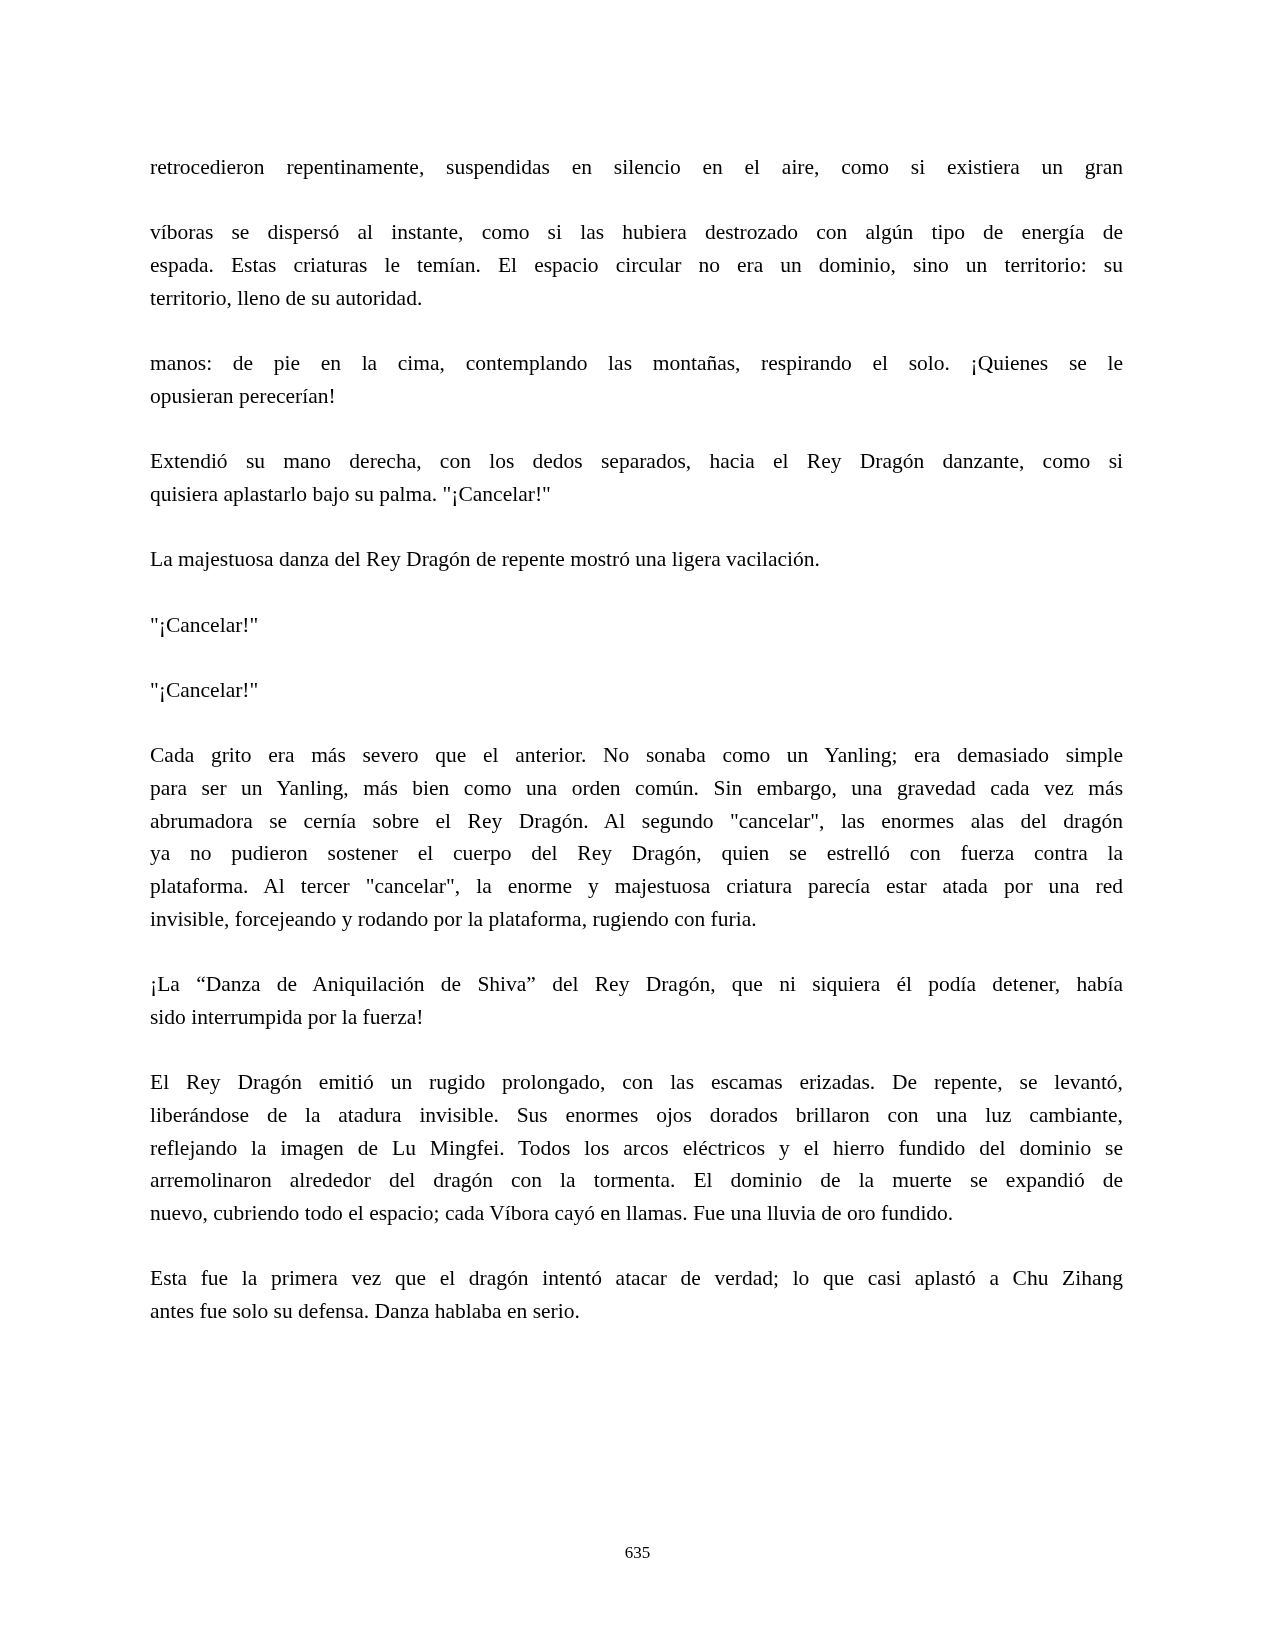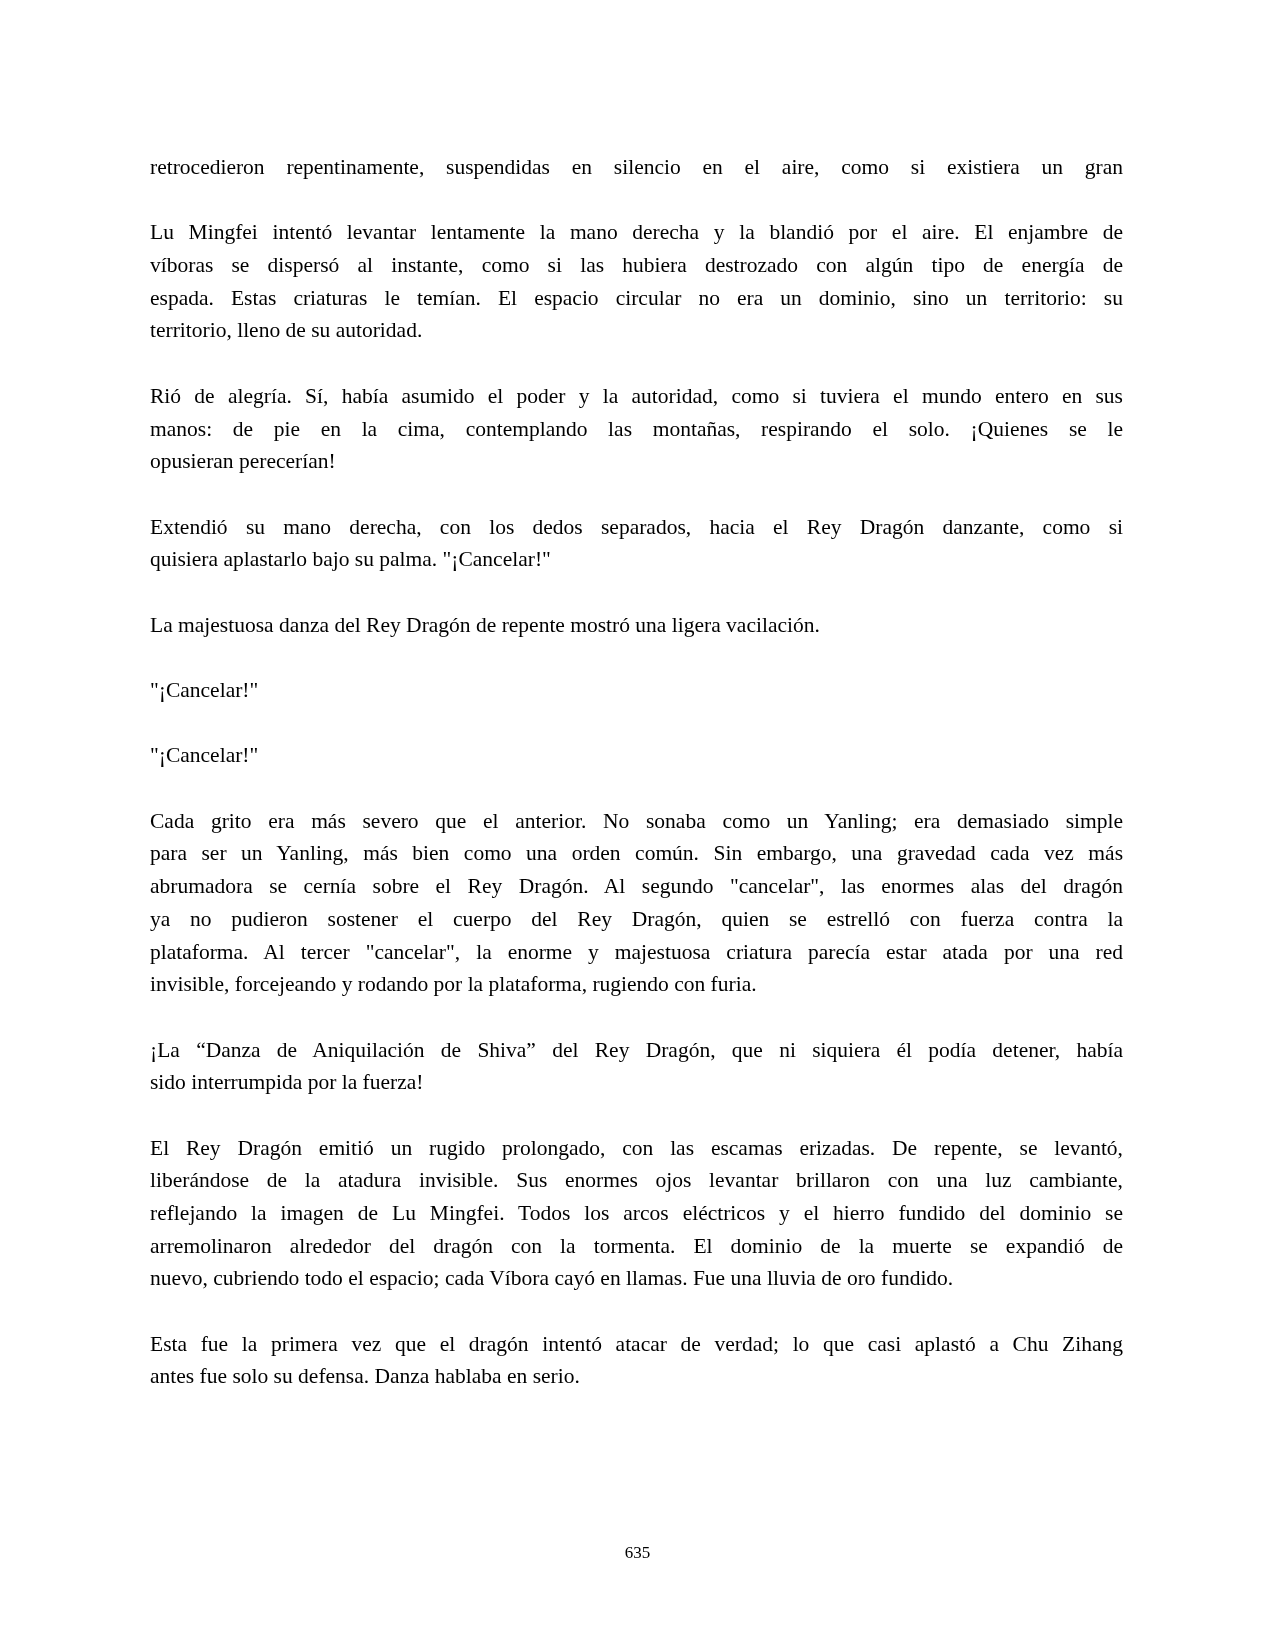--- a/index.html
+++ b/index.html
@@ -58,27 +58,25 @@
   </style>
 </head>
 <body>
 
 <div class="page">
   <div class="text-block" id="text-block">
       <p class="paragraph">
         <span class="line">retrocedieron repentinamente, suspendidas en silencio en el aire, como si existiera un gran</span>
       </p>
       <p class="paragraph">
-        <span class="line">Lu Mingfei intentó levantar lentamente la mano derecha y la blandió por el aire. El enjambre de</span>
         <span class="line">víboras se dispersó al instante, como si las hubiera destrozado con algún tipo de energía de</span>
         <span class="line">espada. Estas criaturas le temían. El espacio circular no era un dominio, sino un territorio: su</span>
         <span class="line last">territorio, lleno de su autoridad.</span>
       </p>
       <p class="paragraph">
-        <span class="line">Rió de alegría. Sí, había asumido el poder y la autoridad, como si tuviera el mundo entero en sus</span>
         <span class="line">manos: de pie en la cima, contemplando las montañas, respirando el solo. ¡Quienes se le</span>
         <span class="line last">opusieran perecerían!</span>
       </p>
       <p class="paragraph">
         <span class="line">Extendió su mano derecha, con los dedos separados, hacia el Rey Dragón danzante, como si</span>
         <span class="line last">quisiera aplastarlo bajo su palma. "¡Cancelar!"</span>
       </p>
       <p class="paragraph">
         <span class="line last">La majestuosa danza del Rey Dragón de repente mostró una ligera vacilación.</span>
       </p>
@@ -95,21 +93,21 @@
         <span class="line">ya no pudieron sostener el cuerpo del Rey Dragón, quien se estrelló con fuerza contra la</span>
         <span class="line">plataforma. Al tercer "cancelar", la enorme y majestuosa criatura parecía estar atada por una red</span>
         <span class="line last">invisible, forcejeando y rodando por la plataforma, rugiendo con furia.</span>
       </p>
       <p class="paragraph">
         <span class="line">¡La “Danza de Aniquilación de Shiva” del Rey Dragón, que ni siquiera él podía detener, había</span>
         <span class="line last">sido interrumpida por la fuerza!</span>
       </p>
       <p class="paragraph">
         <span class="line">El Rey Dragón emitió un rugido prolongado, con las escamas erizadas. De repente, se levantó,</span>
-        <span class="line">liberándose de la atadura invisible. Sus enormes ojos levantar brillaron con una luz cambiante,</span>
+        <span class="line">liberándose de la atadura invisible. Sus enormes ojos dorados brillaron con una luz cambiante,</span>
         <span class="line">reflejando la imagen de Lu Mingfei. Todos los arcos eléctricos y el hierro fundido del dominio se</span>
         <span class="line">arremolinaron alrededor del dragón con la tormenta. El dominio de la muerte se expandió de</span>
         <span class="line last">nuevo, cubriendo todo el espacio; cada Víbora cayó en llamas. Fue una lluvia de oro fundido.</span>
       </p>
       <p class="paragraph">
         <span class="line">Esta fue la primera vez que el dragón intentó atacar de verdad; lo que casi aplastó a Chu Zihang</span>
         <span class="line last">antes fue solo su defensa. Danza hablaba en serio.</span>
       </p>
     </div>
   <div class="page-number">635</div>

